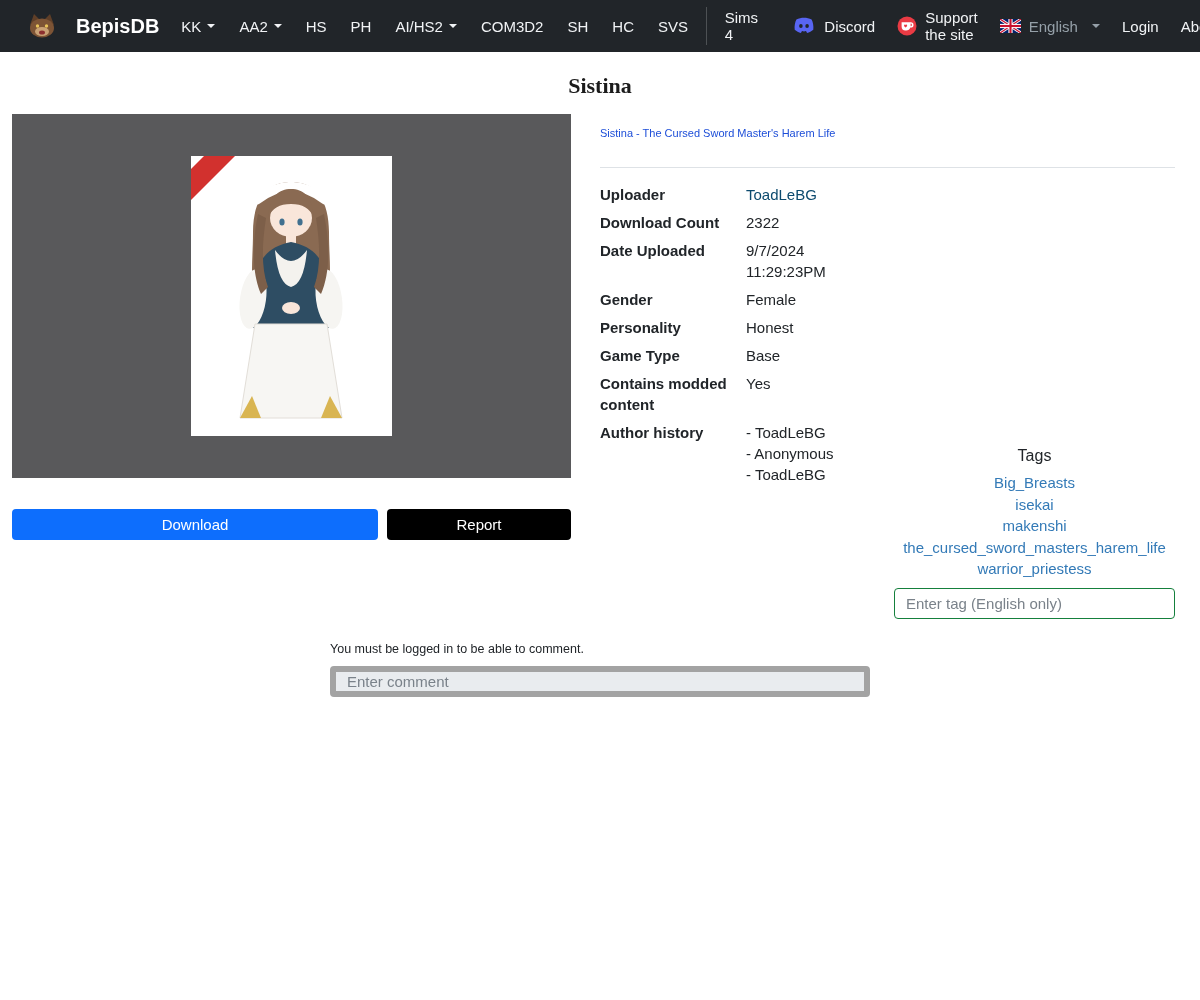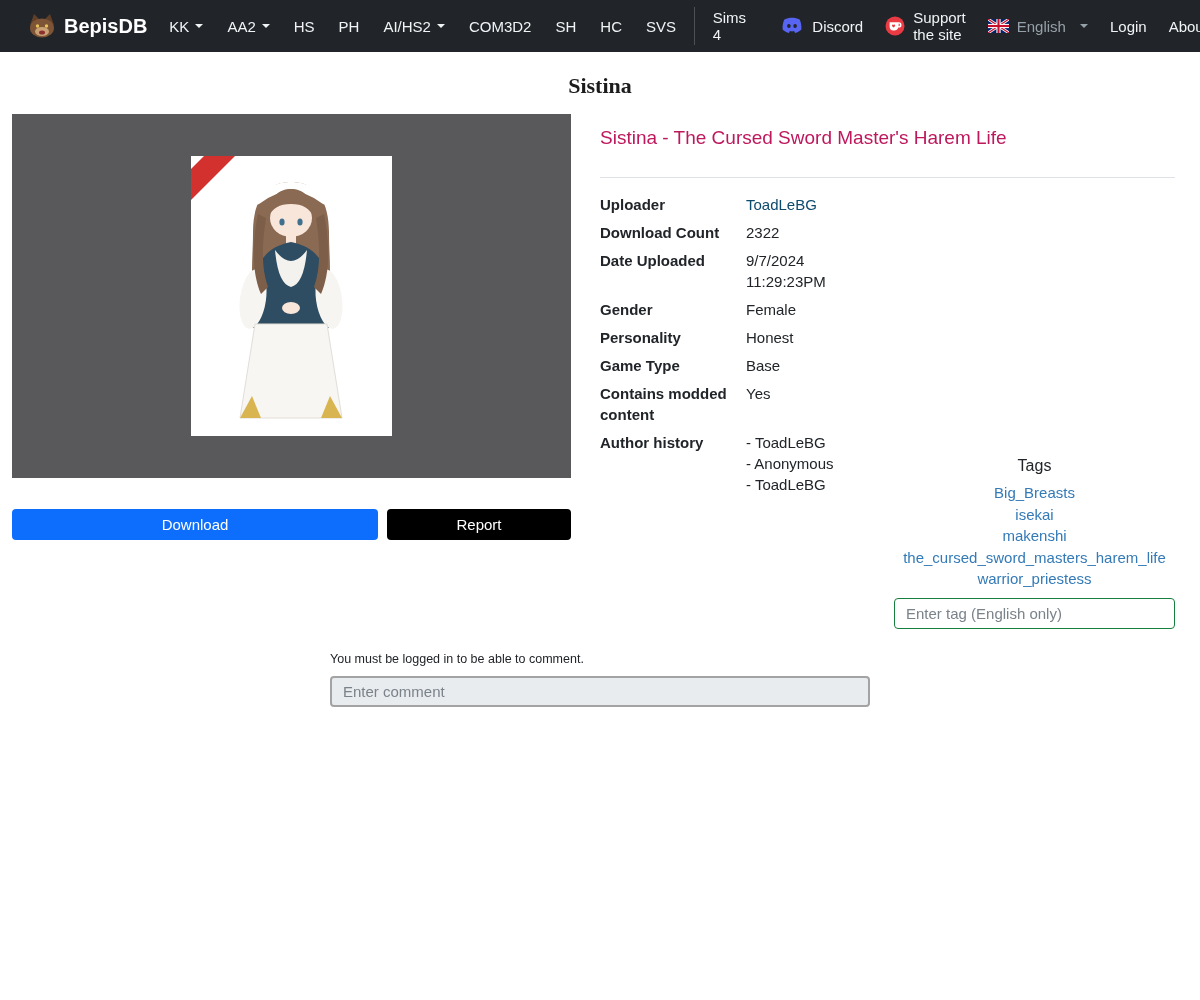--- a/index.html
+++ b/index.html
@@ -1,20 +1,20 @@
 <!DOCTYPE html>
 <html><head>
 <meta charset="utf-8">
 <style>
   * { margin:0; padding:0; box-sizing:border-box; }
   html,body { width:1200px; height:1000px; background:#ffffff; font-family:"Liberation Sans",sans-serif; }
 
   
   .navbar { height:52px; background:#212529; display:flex; align-items:center; padding:0 26px 0 28px; color:#fff; }
-  .brand { display:flex; align-items:center; gap:8px; font-size:20px; font-weight:700; color:#fff; text-decoration:none; margin-right:10px; }
+  .brand { display:flex; align-items:center; gap:20px; font-size:20px; font-weight:700; color:#fff; text-decoration:none; margin-right:10px; }
   .nav-main { display:flex; align-items:center; height:100%; }
   .nav-link { padding:0 12px; font-size:15px; color:#f1f3f5; text-decoration:none; display:flex; align-items:center; height:100%; }
   .caret { display:inline-block; width:0; height:0; border-left:4px solid transparent; border-right:4px solid transparent; border-top:4px solid currentColor; margin-left:6px; }
   .nav-sep { width:1px; height:38px; background:#4d5154; margin:0 6px; }
   .nav-right { margin-left:auto; display:flex; align-items:center; }
   .nav-group { display:flex; align-items:center; gap:8px; font-size:15px; color:#f1f3f5; text-decoration:none; margin-left:22px; }
   .muted { color:#95a0a8; }
 
   
   .page-title { text-align:center; font-family:"Liberation Serif",serif; font-size:22px; font-weight:700; color:#1c1c1c; margin-top:21px; }
@@ -22,41 +22,41 @@
   
   .content { display:flex; padding:0 12px; margin-top:15px; }
   .left-col { width:559px; flex:none; }
   .image-panel { width:559px; height:364px; background:#59595b; display:flex; align-items:center; justify-content:center; }
   .btn-row { display:flex; gap:9px; margin-top:31px; }
   .btn { height:31px; border:none; border-radius:4px; color:#fff; font-size:15px; cursor:pointer; font-family:inherit; }
   .btn-download { width:366px; background:#0d6efd; }
   .btn-report { flex:1; background:#000000; }
 
   .right-col { width:575px; margin-left:29px; flex:none; }
-  .card-title { font-size:19px; color:#be185d; margin-top:13px; }
+  .card-title { font-size:11px; color:#1d4ed8; margin-top:13px; }
   .rule { border:none; border-top:1px solid #dee2e6; margin:28px 0 16px 0; }
 
   .details-wrap { display:flex; }
   .dlist { width:280px; font-size:15px; color:#212529; }
   .drow { display:flex; margin-bottom:7px; line-height:21px; }
   .dlabel { width:146px; font-weight:700; flex:none; }
   .dvalue { width:124px; }
   .dvalue div { line-height:21px; }
   a.link { color:#0c4a6e; text-decoration:none; }
 
   .tags-col { width:281px; margin-left:14px; text-align:center; padding-top:260px; }
   .tags-title { font-size:16px; color:#212529; line-height:24px; margin-bottom:4px; font-weight:400; }
   .tag-link { display:block; font-size:15px; line-height:21.5px; color:#337ab7; text-decoration:none; }
   .tag-input { width:100%; height:31px; margin-top:8px; border:1px solid #15803d; border-radius:4px; padding:0 11px; font-size:15px; color:#495057; font-family:inherit; }
   .tag-input::placeholder { color:#7a828a; }
 
   
   .comment-section { width:540px; margin:23px auto 0 auto; }
   .comment-note { font-size:12.5px; color:#212529; margin-bottom:10px; }
-  .comment-input { width:100%; height:31px; background:#e9ecef; border:2px solid #a3a3a3; border-radius:4px; padding:0 11px; font-size:15px; color:#495057; font-family:inherit; }
+  .comment-input { width:100%; height:31px; background:#e9ecef; border:6px solid #a3a3a3; border-radius:4px; padding:0 11px; font-size:15px; color:#495057; font-family:inherit; }
   .comment-input::placeholder { color:#7a828a; }
 </style>
 </head>
 <body>
 
 <nav class="navbar">
   <a class="brand">
     <span style="display:flex;">
       <svg width="28" height="24" viewBox="0 0 28 24">
         <polygon points="2,11 6,0 12,6" fill="#5f3f28"></polygon>

